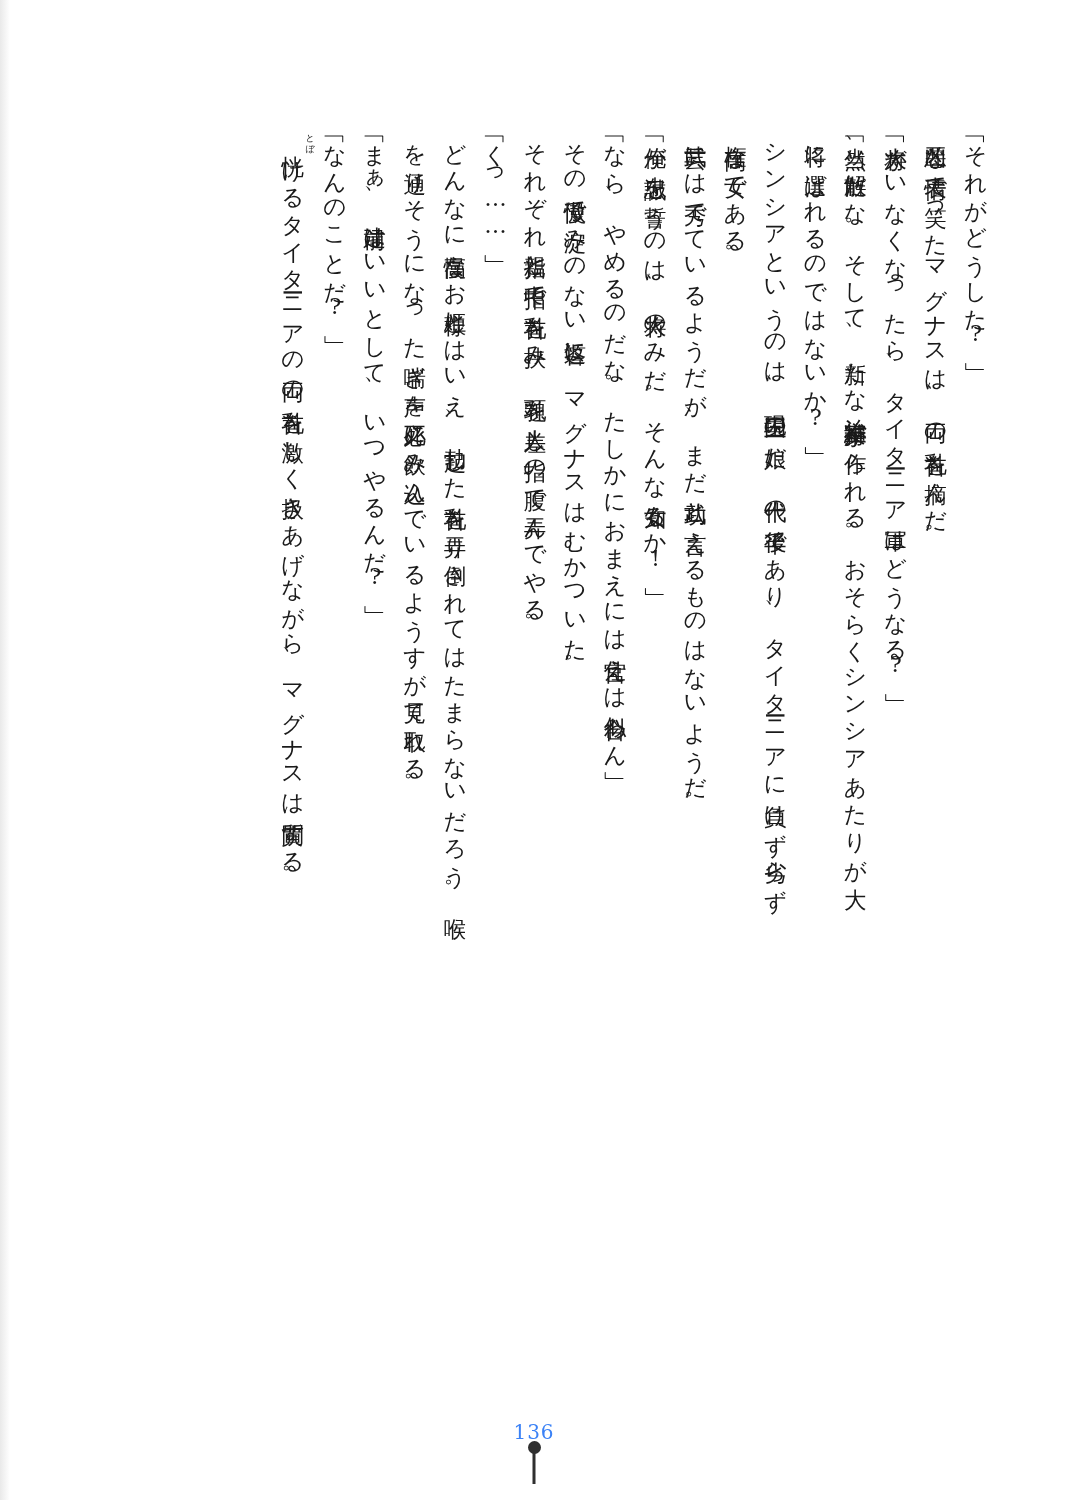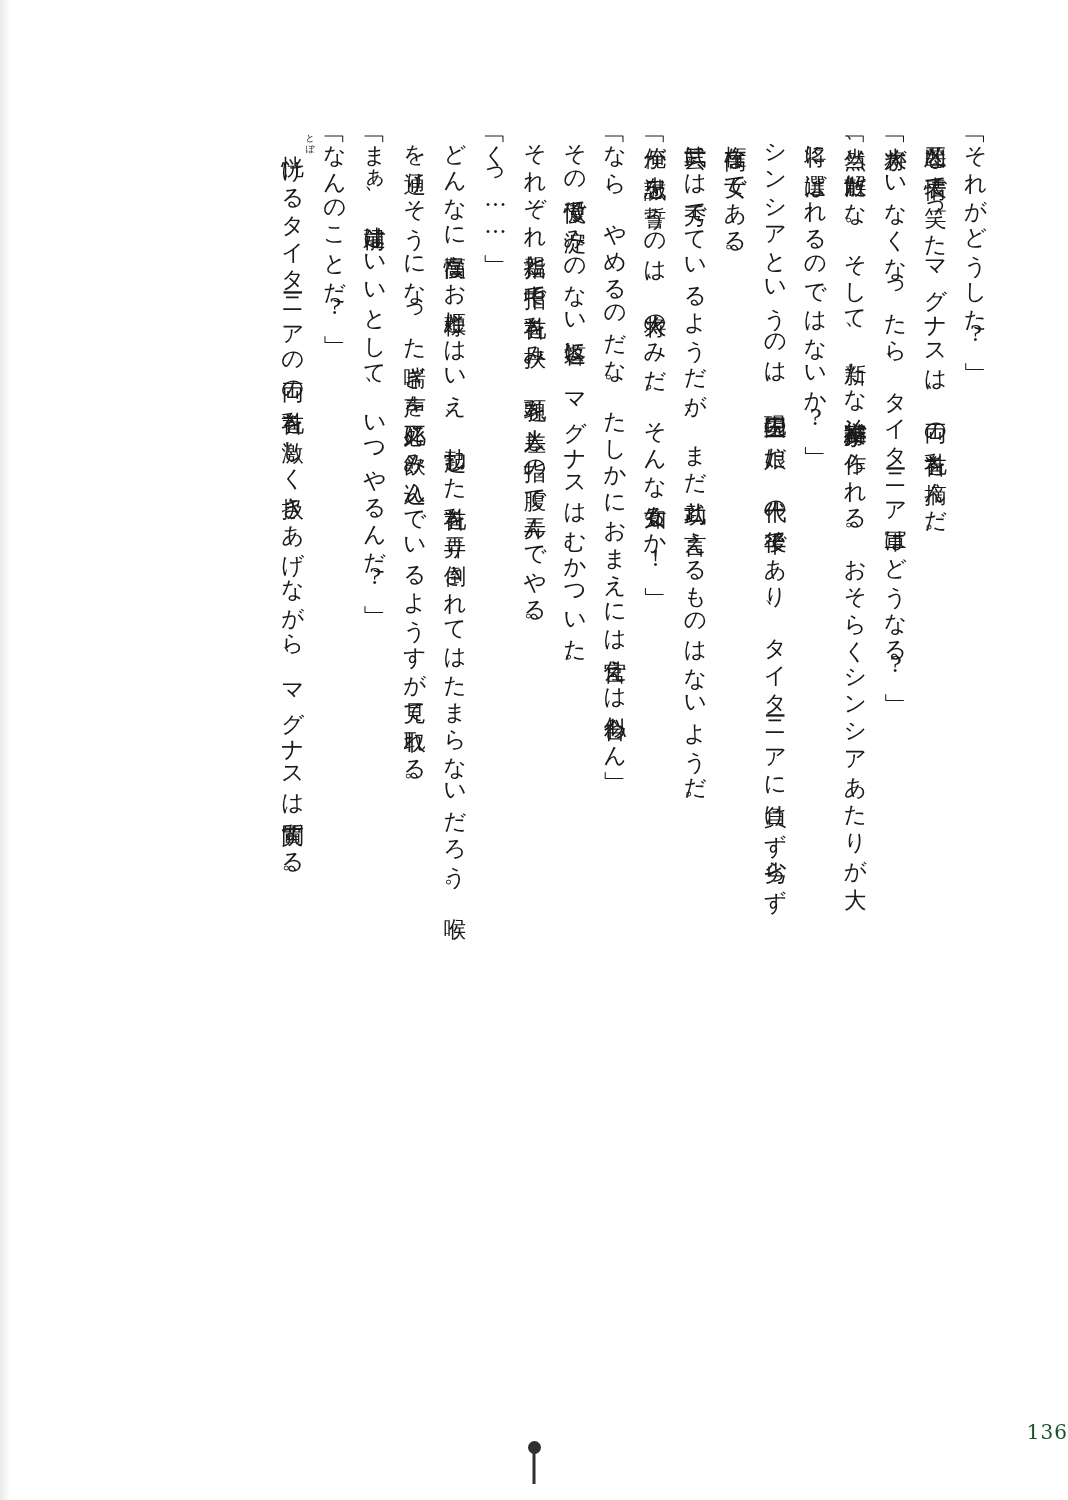--- a/index.html
+++ b/index.html
@@ -45,23 +45,23 @@
   ruby rt {
     font-size: 9px;
     letter-spacing: 0;
     color: #222;
   }
   .page-number {
     position: absolute;
     left: 0;
     right: 0;
     bottom: 56px;
-    text-align: right;
+    text-align: center;
     font-size: 20px;
-    color: #14532d;
+    color: #3b82f6;
     font-family: "DejaVu Serif", "Liberation Serif", serif;
     letter-spacing: 1px;
   }
   .footer-mark {
     position: absolute;
     left: 50%;
     bottom: 16px;
     transform: translateX(-50%);
     width: 3px;
     height: 34px;

